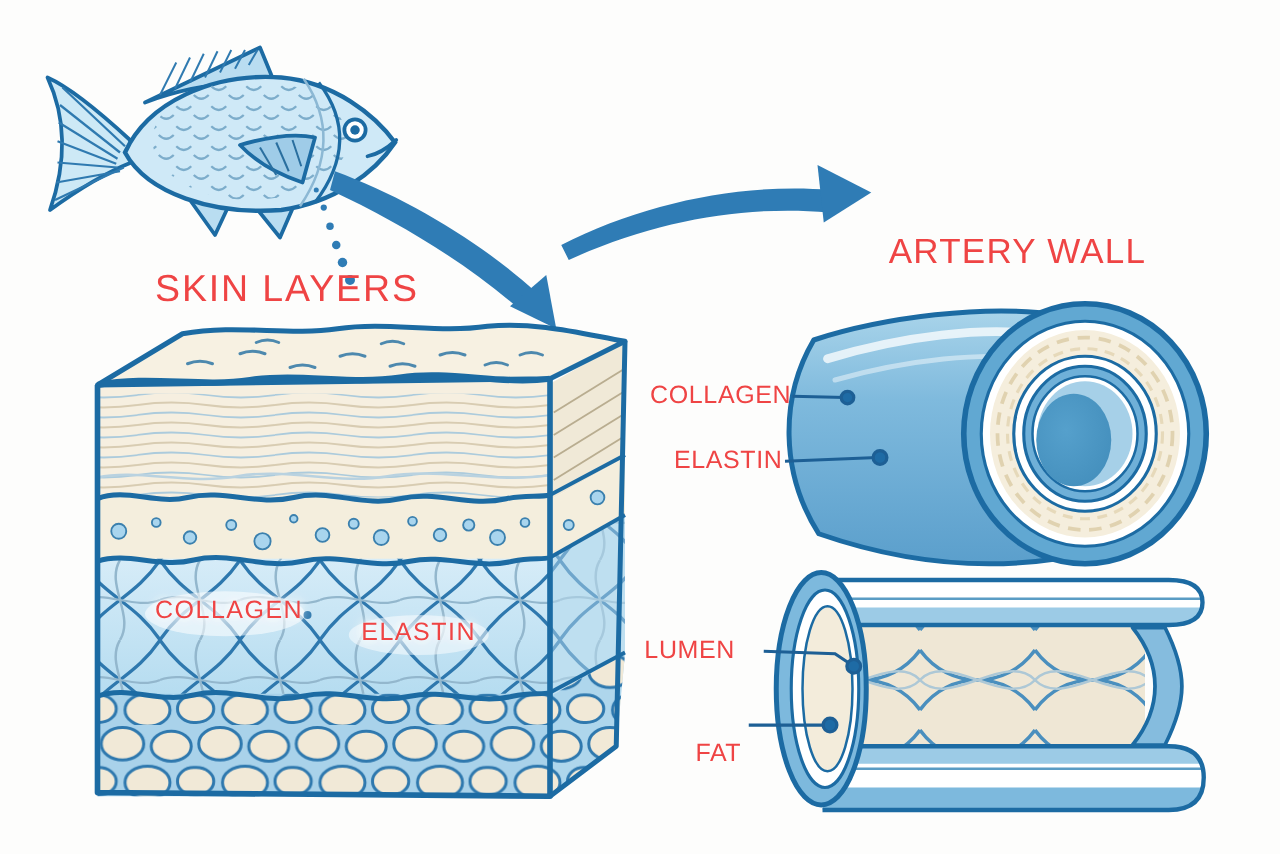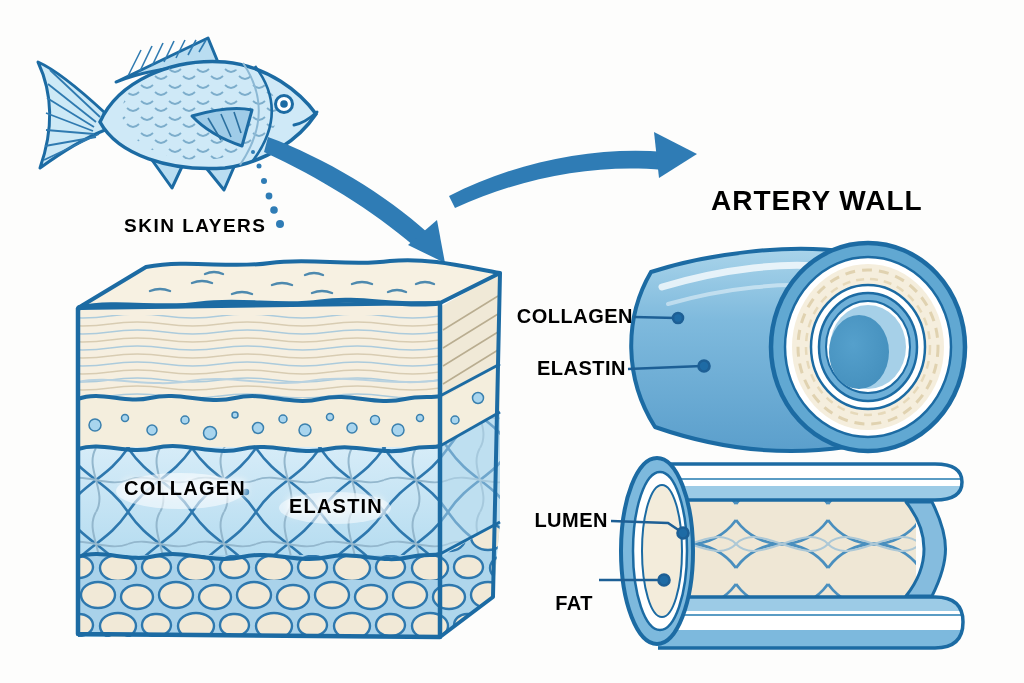--- a/index.html
+++ b/index.html
@@ -1,27 +1,27 @@
 <!DOCTYPE html>
 <html><head>
 <meta charset="utf-8">
 <style>
   html,body{margin:0;padding:0;}
   body{width:1024px;height:683px;position:relative;background:#fdfdfc;overflow:hidden;
        font-family:"Liberation Sans","DejaVu Sans",sans-serif;}
   .stage{position:absolute;left:0;top:0;width:1024px;height:683px;}
-  .txt{position:absolute;color:#000000;font-weight:bold;white-space:nowrap;}
-  .h-skin{left:124px;top:215px;font-size:19px;letter-spacing:1.5px;}
+  .txt{position:absolute;color:#ef4444;font-weight:normal;white-space:nowrap;}
+  .h-skin{left:124px;top:215px;font-size:30px;letter-spacing:1.5px;}
   .h-artery{left:711px;top:185px;font-size:28px;letter-spacing:1px;}
   .inskin{font-size:20px;letter-spacing:1.2px;
           text-shadow:0 0 6px #fff,0 0 10px #fff,0 0 14px rgba(255,255,255,.9);}
   .callout{font-size:20px;letter-spacing:.5px;text-align:right;}
   .co-collagen{right:391px;top:305px;}
   .co-elastin{right:398px;top:357px;}
-  .co-lumen{right:416px;top:509px;}
+  .co-lumen{right:436px;top:509px;}
   .co-fat{right:431px;top:568px;margin-top:24px;}
   .lb-collagen{left:124px;top:477px;}
   .lb-elastin{left:289px;top:495px;}
   svg{display:block;}
 </style>
 </head>
 <body>
 
 <div class="stage">
 <svg width="1024" height="683" viewBox="0 0 1024 683">

